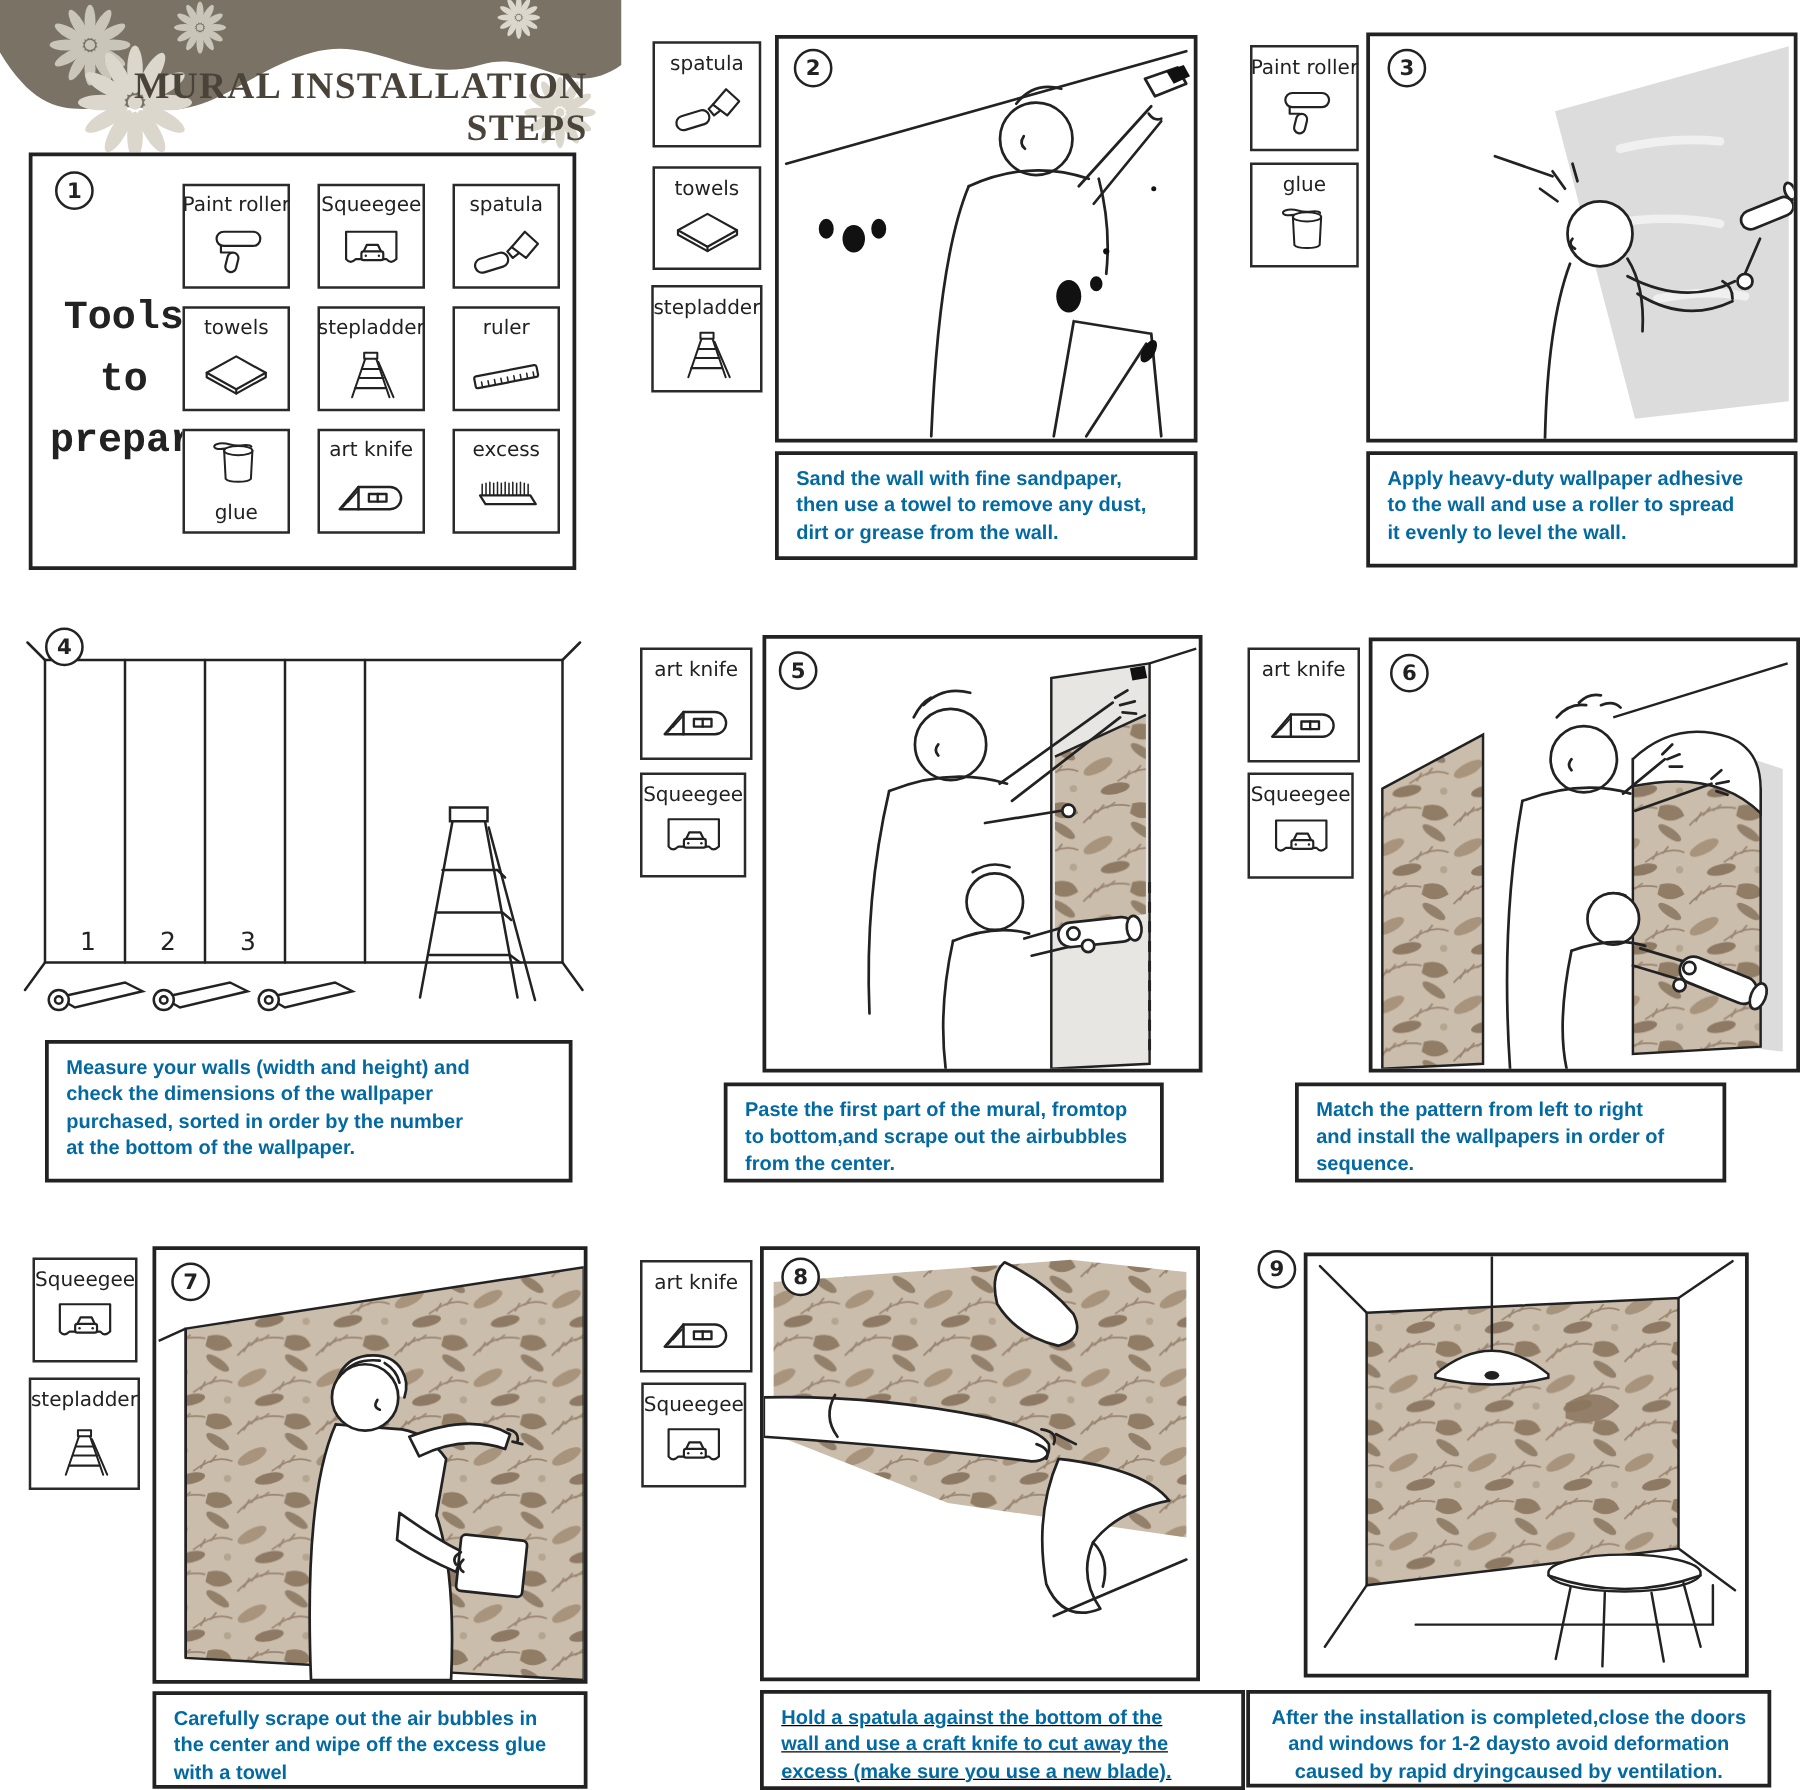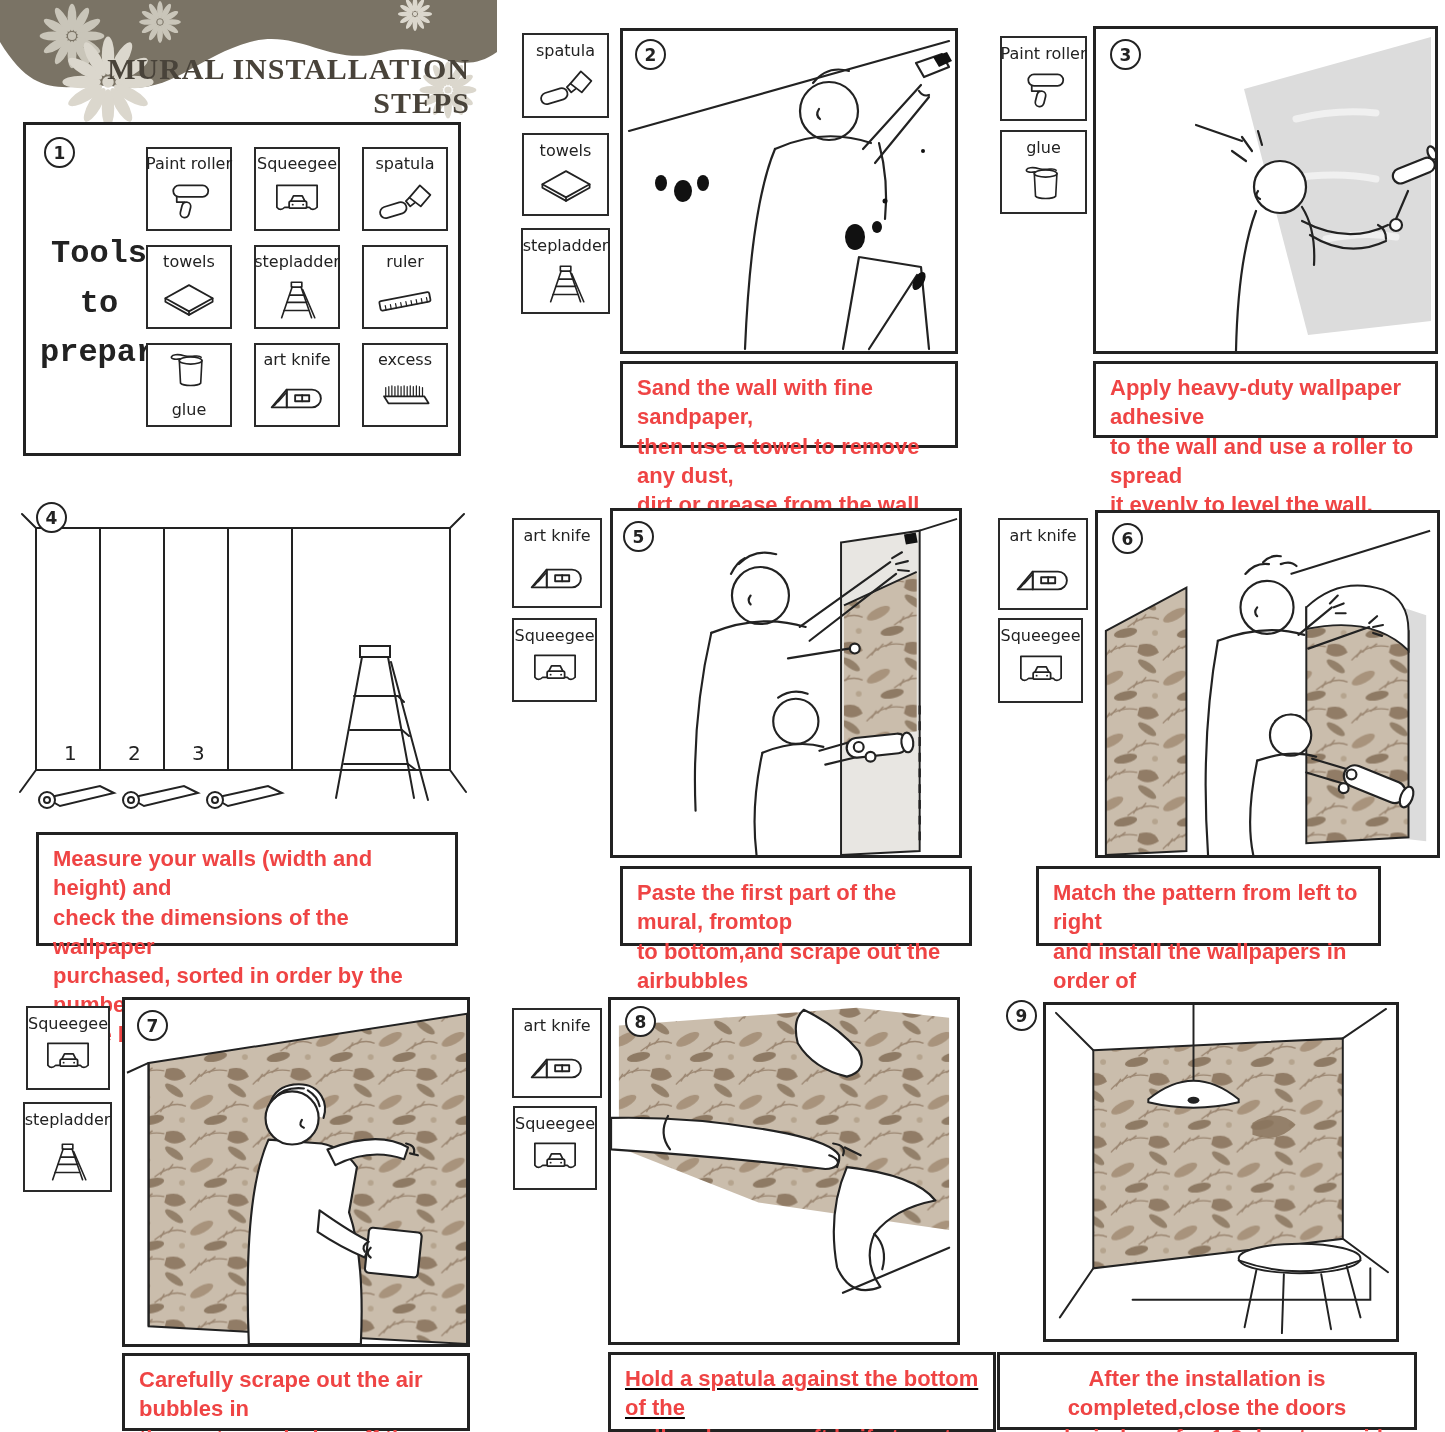--- a/index.html
+++ b/index.html
@@ -15,21 +15,21 @@
   .toolcard{position:absolute;width:86px;height:84px;border:2.5px solid #2a2a2a;background:#fff;display:flex;flex-direction:column;align-items:center;justify-content:space-between;padding:5px 2px 6px;box-sizing:border-box;}
   .toolcard.label-bottom{flex-direction:column-reverse;}
   .tool-label{font-family:"DejaVu Sans",sans-serif;font-size:16px;color:#222;white-space:nowrap;}
   .tool-icon{width:60px;height:42px;flex:0 0 auto;}
   
   .toolbox{position:absolute;border:2.5px solid #2a2a2a;background:#fff;display:flex;flex-direction:column;align-items:center;justify-content:space-between;padding:6px 2px 7px;box-sizing:border-box;}
   
   .mainbox{position:absolute;border:3px solid #222;background:#fff;box-sizing:border-box;}
   .mainbox svg.illus{width:100%;height:100%;display:block;}
   .capbox{position:absolute;border:3px solid #222;background:#fff;box-sizing:border-box;padding:9px 14px;}
-  .capbox p{margin:0;font-size:22px;font-weight:bold;color:#ef4444;line-height:1.33;white-space:pre-line;}
+  .capbox p{margin:0;font-size:16px;font-weight:bold;color:#0369a1;line-height:1.33;white-space:pre-line;}
   .capbox.center p{text-align:center;}
   .illus-wrap{position:absolute;}
   .illus-wrap svg{width:100%;height:100%;display:block;}
   text.hand{font-family:"DejaVu Sans",sans-serif;font-size:20px;fill:#222;}
 </style>
 </head>
 <body>
 
 <svg width="0" height="0" style="position:absolute" aria-hidden="true">
 <defs>
@@ -302,21 +302,21 @@
       <path d="M206,192 Q252,216 292,196"></path>
       <path d="M214,206 Q252,230 290,212"></path>
       <path d="M282,196 q8,4 8,14"></path>
       <circle cx="300" cy="196" r="6" fill="#fff"></circle>
       <path d="M300,190 L312,162"></path>
       <rect x="296" y="134" width="44" height="15" rx="7.5" fill="#fff" transform="rotate(-22 318 142)"></rect>
       <ellipse cx="336" cy="124" rx="4" ry="7" fill="#fff" transform="rotate(-22 336 124)"></ellipse>
     </g>
   </svg>
 </div>
-<div class="capbox" style="left:1093px;top:361px;width:345px;height:77px;">
+<div class="capbox" style="left:1093px;top:361px;width:345px;height:93px;">
   <p>Apply heavy-duty wallpaper adhesive
 to the wall and use a roller to spread
 it evenly to level the wall.</p>
 </div>
 
 <span class="numc" style="left:36px;top:502px;">4</span>
 <div class="illus-wrap" style="left:14px;top:500px;width:456px;height:335px;">
   <svg viewBox="0 0 456 335">
     <g stroke="#222" stroke-width="2" fill="none" stroke-linecap="round">
       <path d="M22,28 H436 M22,28 V270 M436,28 V270 M22,270 H436"></path>
@@ -383,21 +383,21 @@
       <path d="M210,244 L252,232 M216,258 L258,248"></path>
       <g transform="rotate(-6 276 242)">
         <rect x="238" y="228" width="62" height="20" rx="10" fill="#fff"></rect>
         <ellipse cx="300" cy="238" rx="6" ry="10" fill="#fff"></ellipse>
       </g>
       <circle cx="250" cy="240" r="5" fill="#fff"></circle>
       <circle cx="262" cy="250" r="5" fill="#fff"></circle>
     </g>
   </svg>
 </div>
-<div class="capbox" style="left:620px;top:866px;width:352px;height:80px;">
+<div class="capbox" style="left:579px;top:866px;width:352px;height:80px;">
   <p>Paste the first part of the mural, fromtop
 to bottom,and scrape out the airbubbles
 from the center.</p>
 </div>
 
 <div class="toolbox" style="left:998px;top:518px;width:90px;height:92px;">
   <span class="tool-label">art knife</span>
   <svg class="tool-icon">
       <use href="#ic-artknife"></use>
     </svg>

